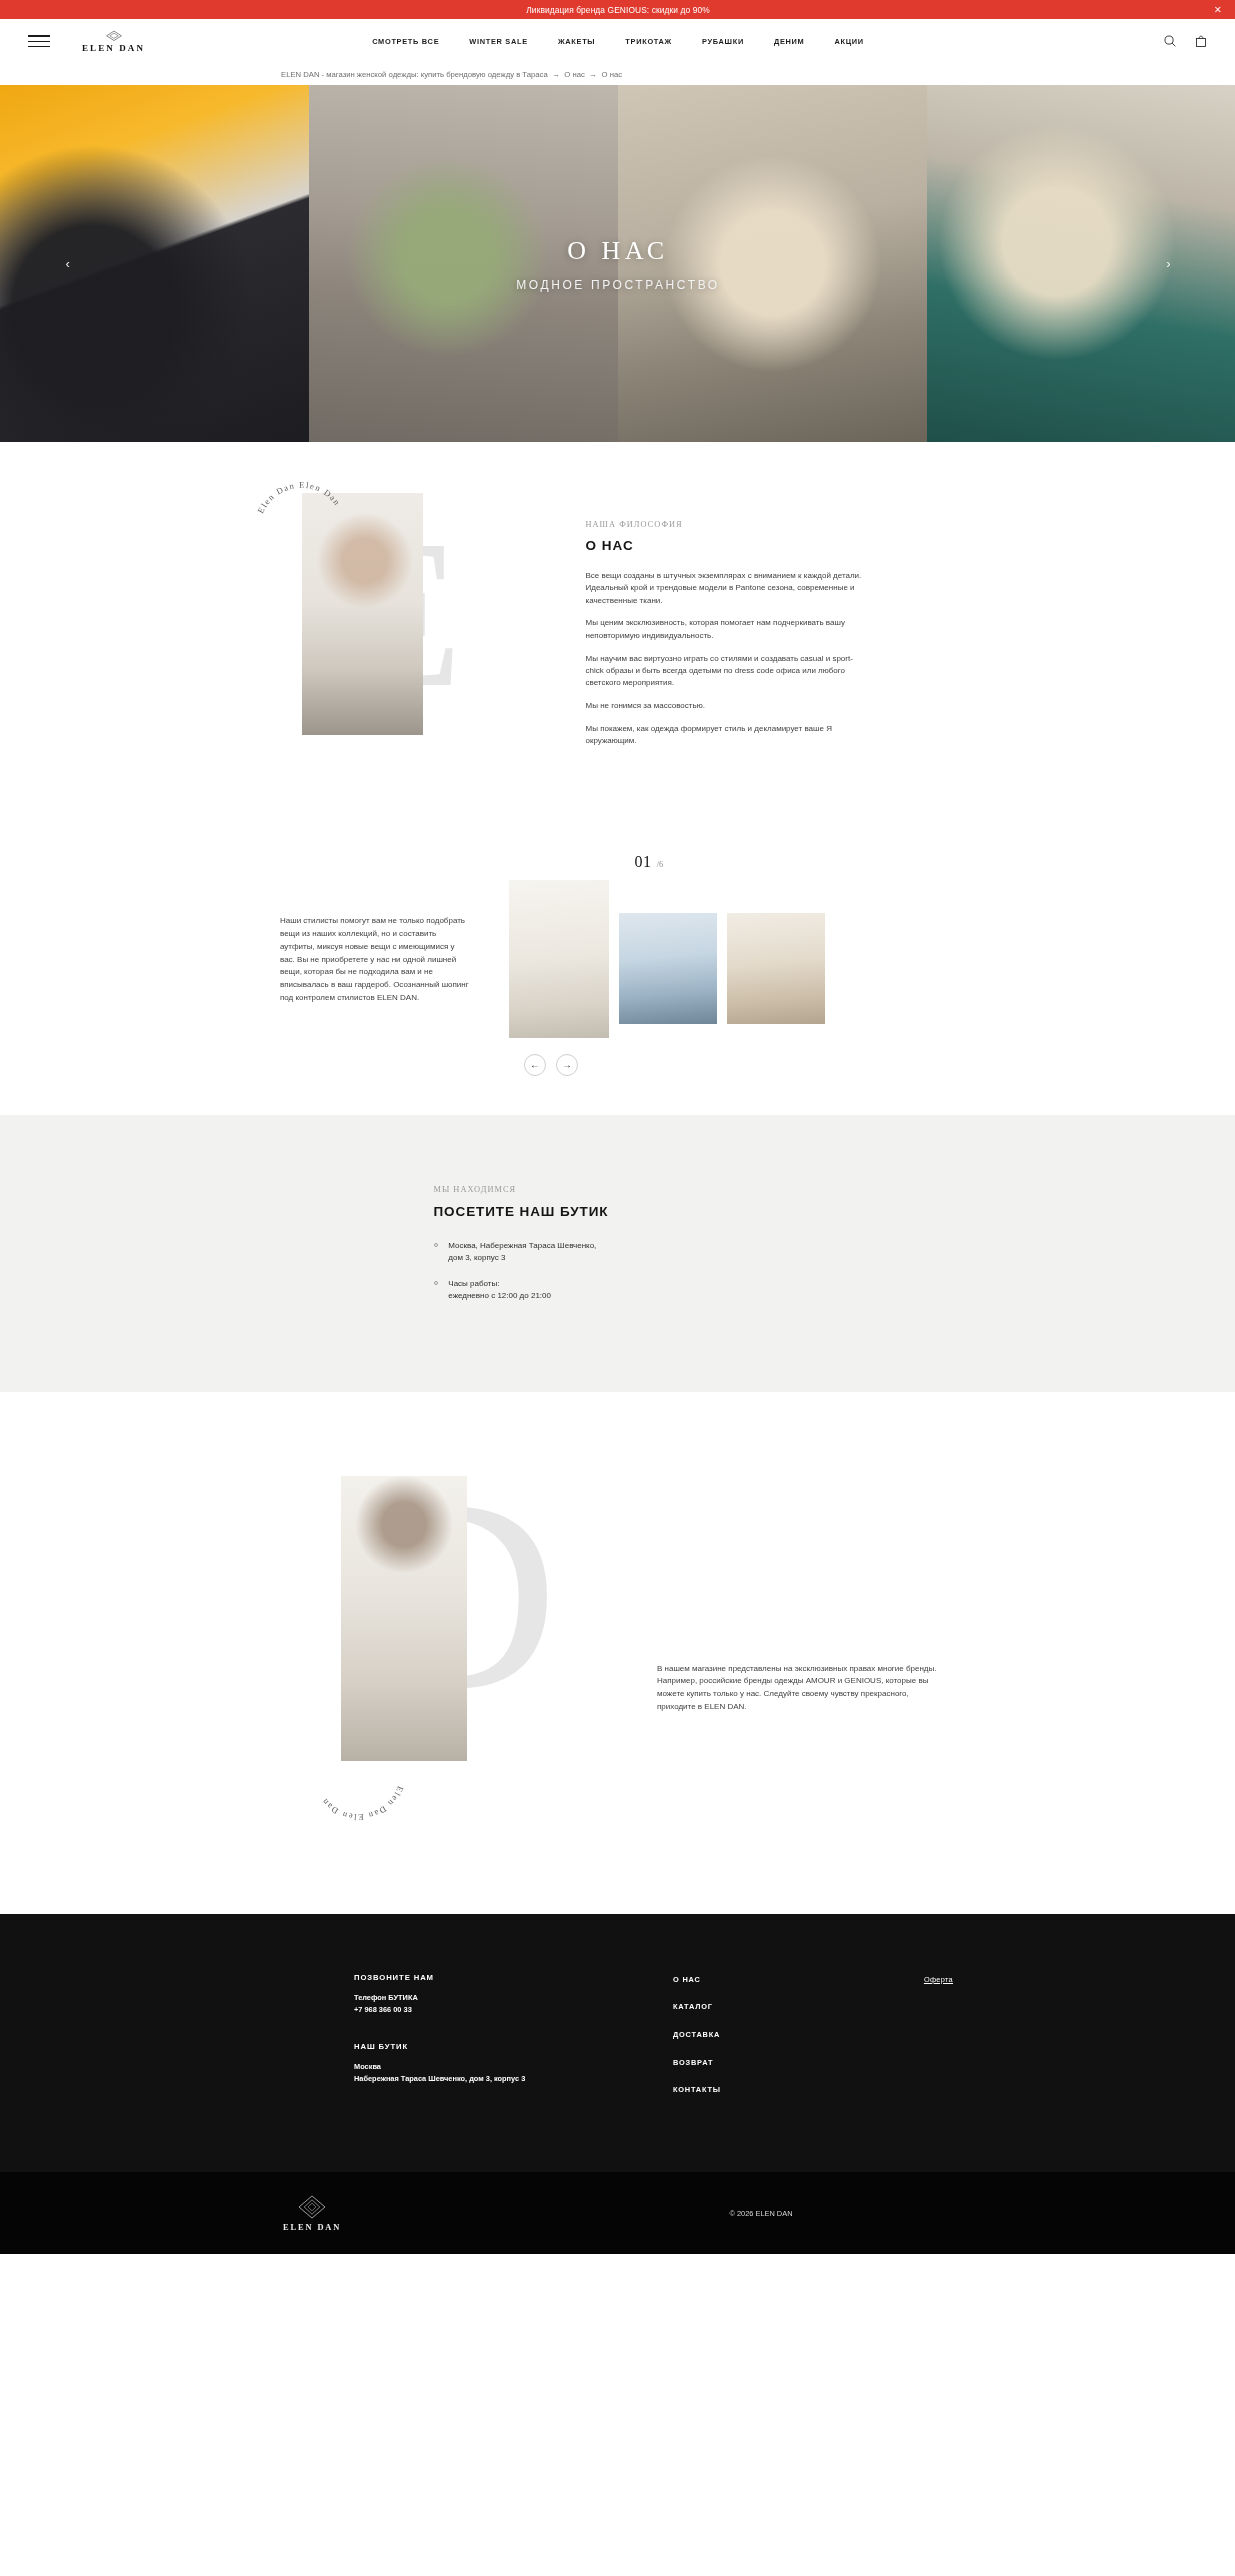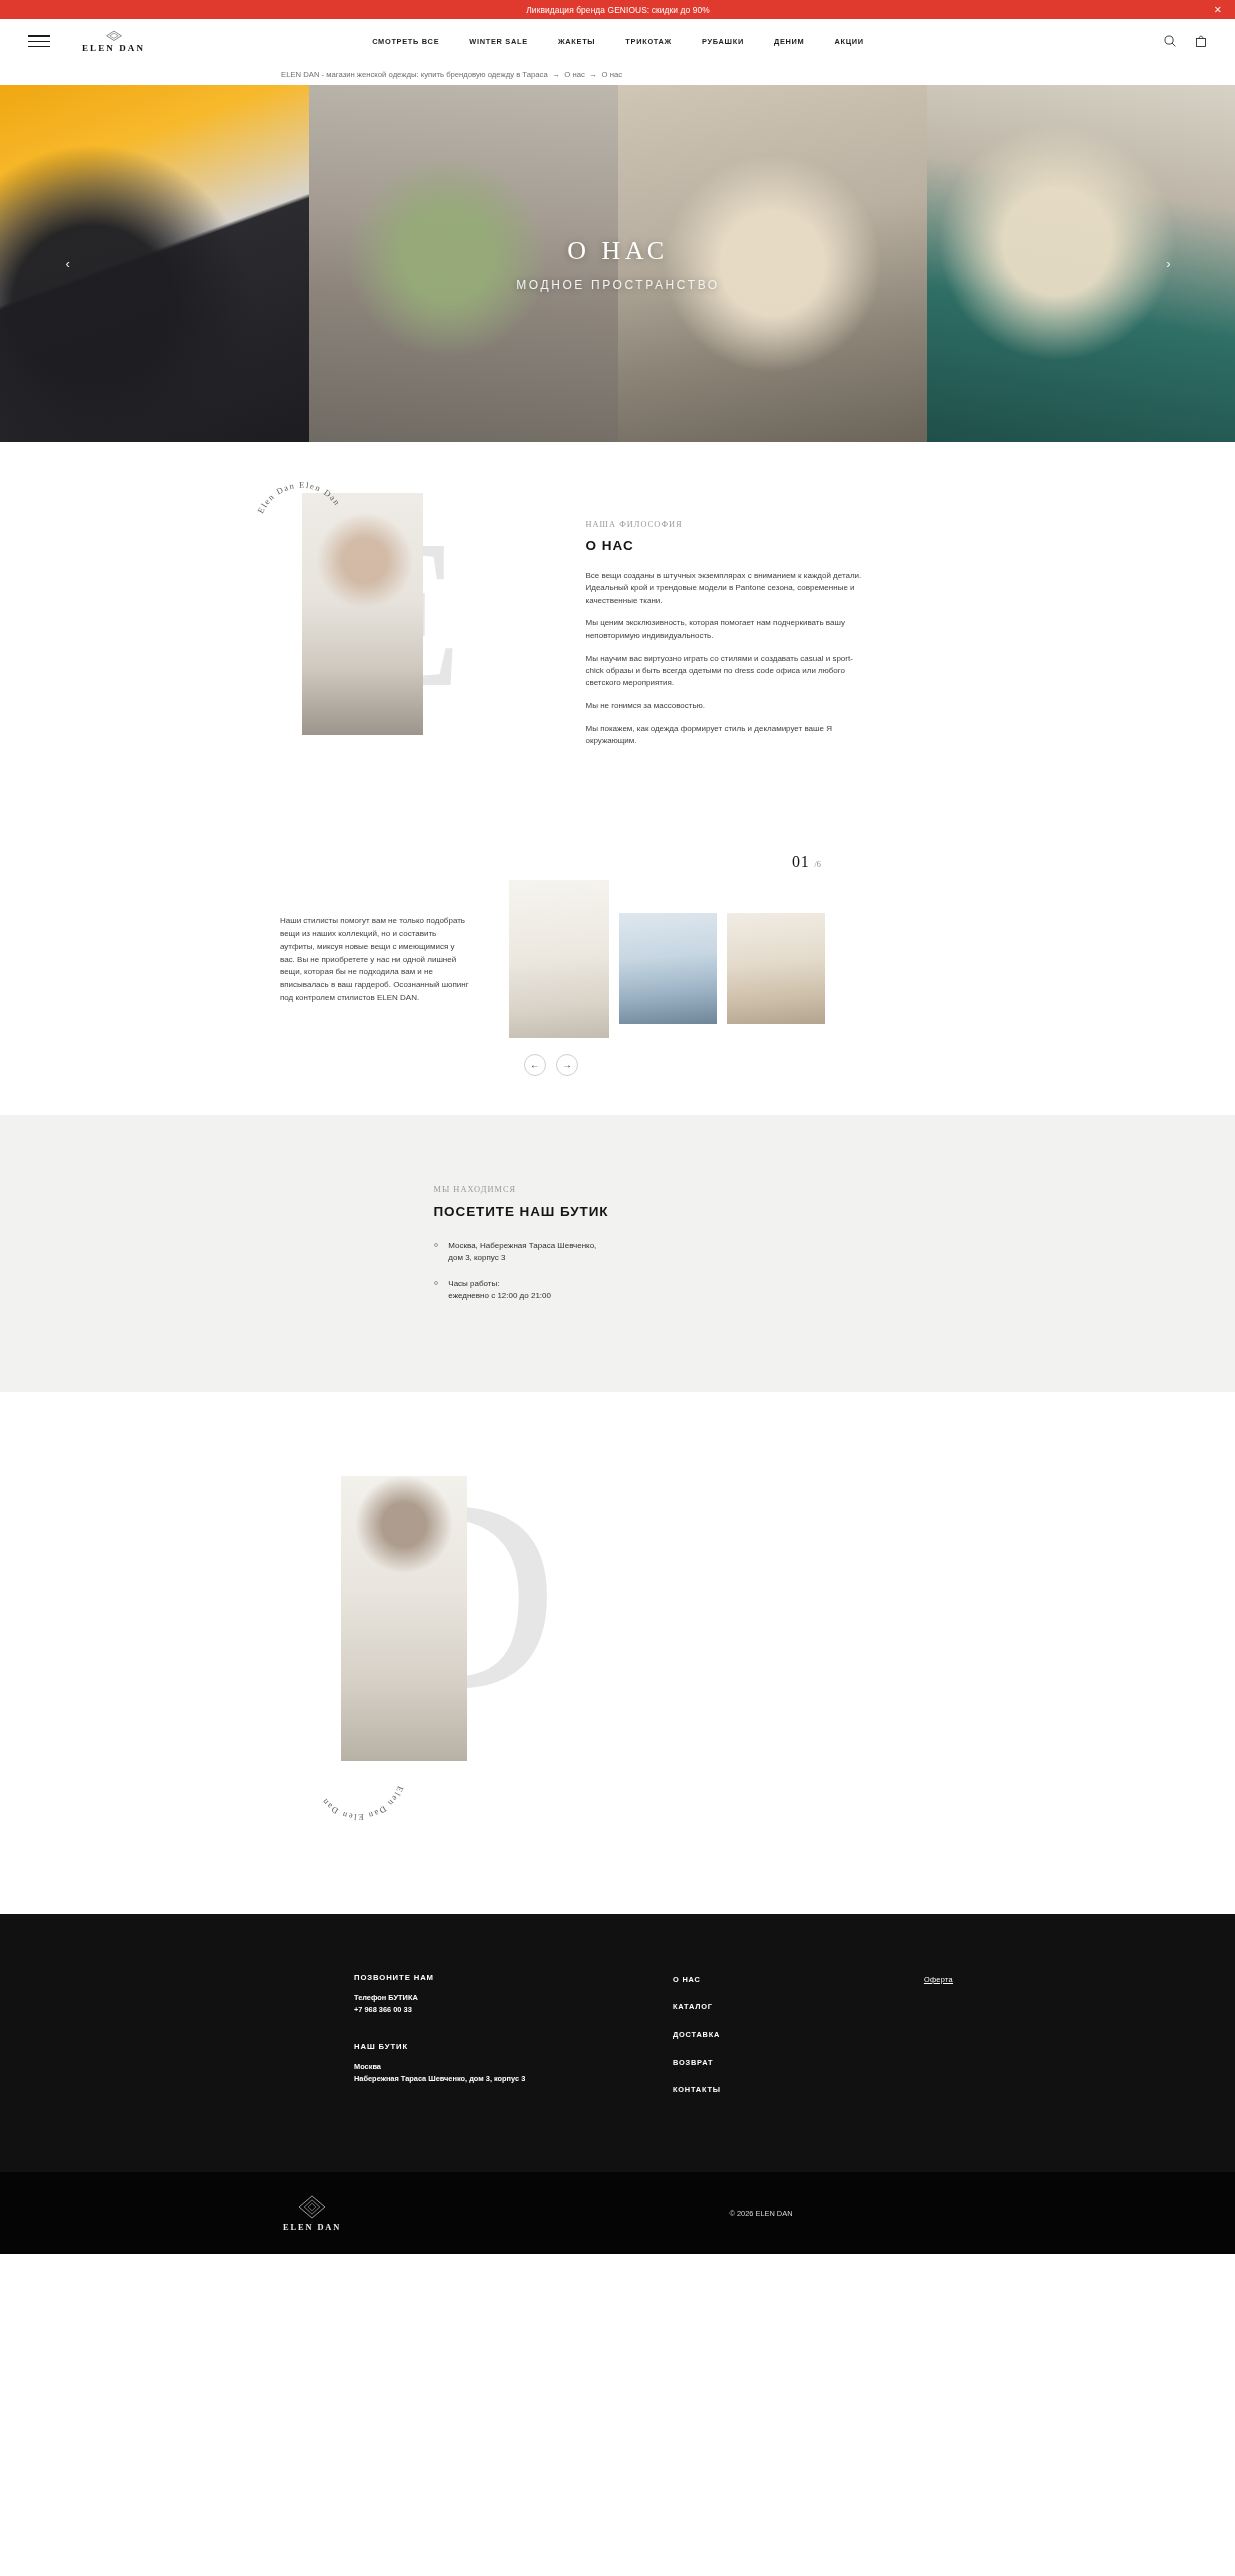--- a/index.html
+++ b/index.html
@@ -264,21 +264,20 @@
     line-height: 1.6;
     color: #3f3f3f;
   }
   .look-right { flex: 1; }
   .look-counter {
     display: flex;
     align-items: baseline;
     gap: 5.1px;
     padding-left: 126px;
     margin-bottom: 9px;
-    justify-content: center;
   }
   .look-counter .cur {
     font-family: "Liberation Serif", serif;
     font-size: 16px;
     color: #161616;
     letter-spacing: 0.6px;
   }
   .look-counter .total {
     font-size: 8.4px;
     color: #8e8e8e;
@@ -624,20 +623,23 @@
     <div class="brands-visual">
       <div class="letter-d">D</div>
       <div class="brands-photo"></div>
       <svg class="circ-text-2" viewBox="0 0 170 170">
         <defs>
             <path id="c2" d="M 20,85 A 65,65 0 1 1 150,85 A 65,65 0 1 1 20,85"></path>
           </defs>
         <text><textPath href="#c2" startOffset="55%">Elen Dan Elen Dan</textPath></text>
       </svg>
     </div>
+    <div class="brands-text">
+      <p>В нашем магазине представлены на эксклюзивных правах многие бренды. Например, российские бренды одежды AMOUR и GENIOUS, которые вы можете купить только у нас. Следуйте своему чувству прекрасного, приходите в ELEN DAN.</p>
+    </div>
   </div>
 </section>
 
 <footer class="footer">
   <div class="footer-inner">
     <div class="f-col contacts">
       <div class="f-head">ПОЗВОНИТЕ НАМ</div>
       <div class="f-line">Телефон БУТИКА</div>
       <div class="f-line">+7 968 366 00 33</div>
       <div class="f-gap"></div>

